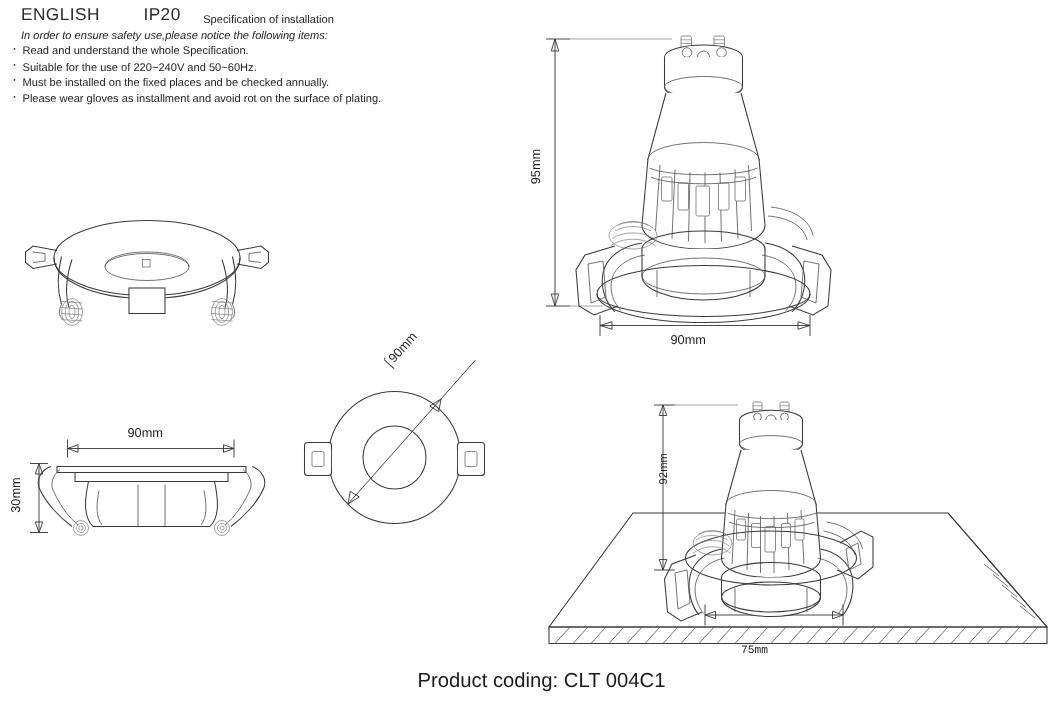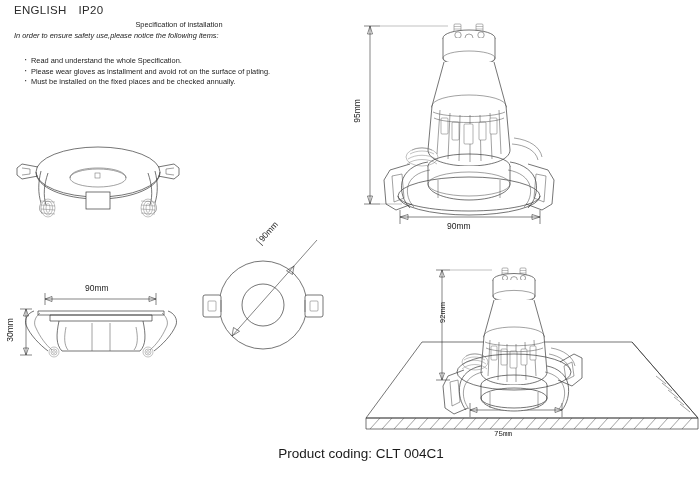--- a/index.html
+++ b/index.html
@@ -16,52 +16,52 @@
     color: #1a1a1a;
   }
 
   
   #header-row {
     position: absolute;
     left: 14px;
     top: 4px;
     display: flex;
     align-items: flex-end;
-    gap: 12px;
+    gap: 29px;
   }
   #header-row .hdr {
     font-size: 11.5px;
     letter-spacing: 0.3px;
     color: #2b2b2b;
   }
   #ip-rating { font-size: 12.5px; }
 
   
   #spec-block {
     position: absolute;
     left: 8px;
-    top: 20px;
+    top: 8px;
     width: 330px;
   }
   #spec-title {
     font-size: 7.4px;
     text-align: center;
     margin: 0 0 2px 0;
     padding-left: 12px;
     color: #222;
   }
   #spec-intro {
     font-size: 7.4px;
     margin: 0 0 1px 6px;
     color: #222;
     font-style: italic;
   }
   ul#spec-list {
     list-style: none;
-    margin: 16px;
+    margin: 0;
     padding: 0;
   }
   ul#spec-list li {
     font-size: 7.4px;
     line-height: 10.6px;
     color: #222;
     position: relative;
     padding-left: 7px;
     white-space: nowrap;
   }
@@ -114,22 +114,23 @@
 <div id="header-row">
   <span class="hdr">ENGLISH</span>
   <span class="hdr" id="ip-rating">IP20</span>
 </div>
 
 <div id="spec-block">
   <p id="spec-title">Specification of installation</p>
   <p id="spec-intro">In order to ensure safety use,please notice the following items:</p>
   <ul id="spec-list">
     <li>Read and understand the whole Specification.</li>
+    <li>Suitable for the use of 220~240V and 50~60Hz.</li>
+    <li>Must be installed on the fixed places and be checked annually.</li>
     <li>Please wear gloves as installment and avoid rot on the surface of plating.</li>
-    <li>Must be installed on the fixed places and be checked annually.</li>
   </ul>
 </div>
 
 <div class="draw" style="left:8px; top:135px;">
   <svg width="180" height="100" viewBox="0 0 180 100">
 
     <ellipse class="ln" cx="90" cy="37" rx="62" ry="25"></ellipse>
 
     <path class="ln" d="M28 37 C28 52 55 64 90 64 C125 64 152 52 152 37"></path>
 

